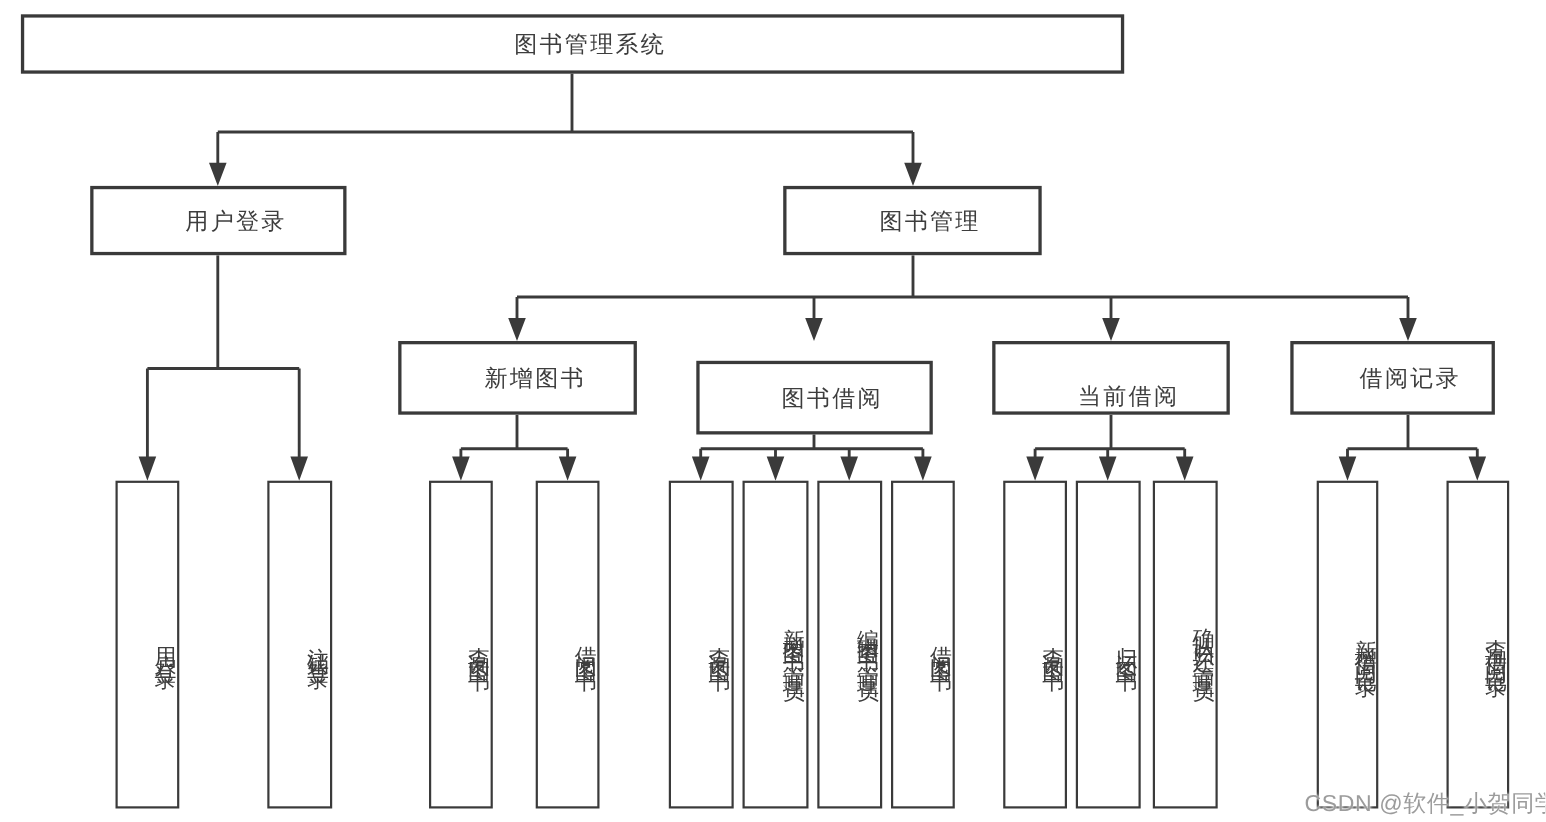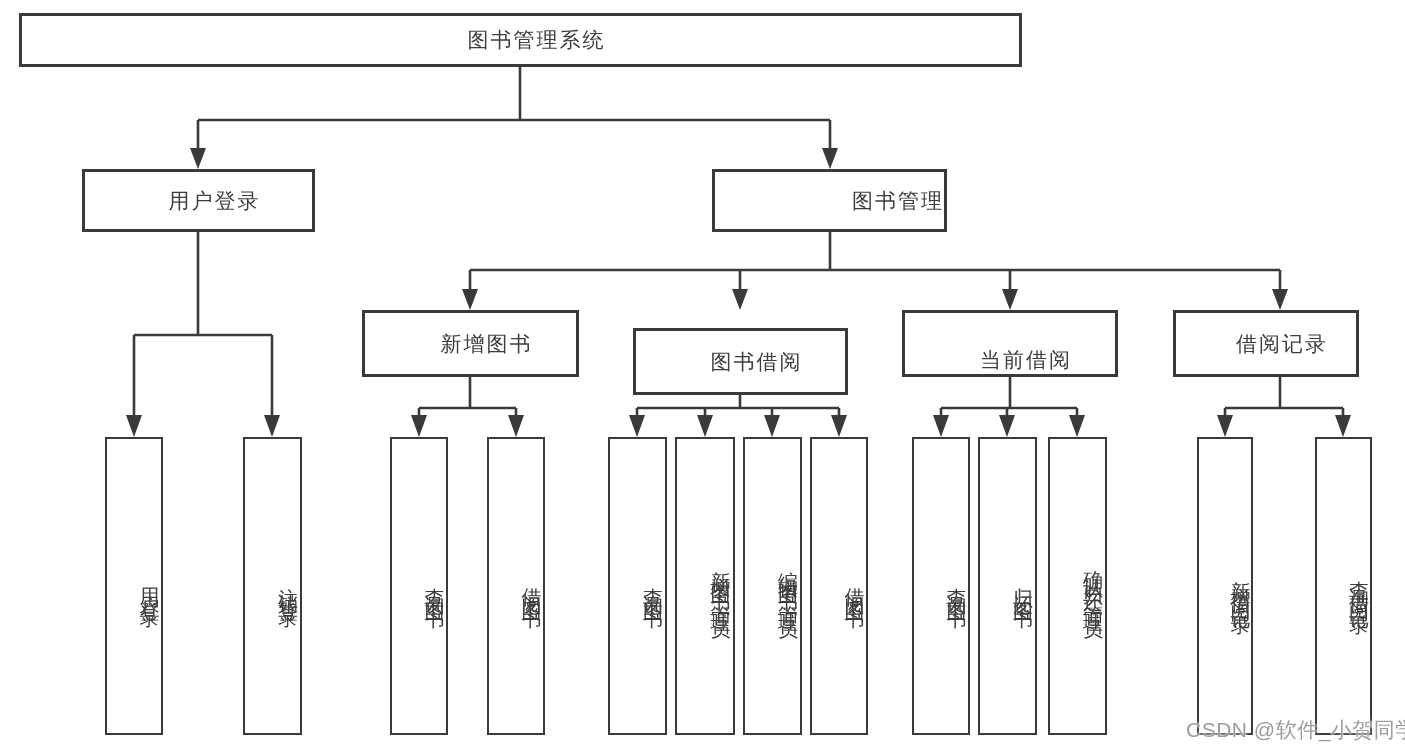--- a/index.html
+++ b/index.html
@@ -130,21 +130,21 @@
       M1335 415 L1351 415 L1343 437 Z"></path>
   </svg>
 
   <div class="node h" style="left:19px; top:13px; width:1003px; height:54px;">
     <span>图书管理系统</span>
   </div>
 
   <div class="node h" style="left:82px; top:169px; width:233px; height:63px;">
     <span>用户登录</span>
   </div>
-  <div class="node h" style="left:712px; top:169px; width:235px; height:63px;justify-content:flex-end;">
+  <div class="node h" style="left:712px; top:169px; width:235px; height:63px;">
     <span>图书管理</span>
   </div>
 
   <div class="node h" style="left:362px; top:310px; width:217px; height:67px;">
     <span>新增图书</span>
   </div>
   <div class="node h" style="left:633px; top:310px; width:215px; height:67px;margin-top:18px;">
     <span>图书借阅</span>
   </div>
   <div class="node h" style="left:902px; top:310px; width:216px; height:67px;align-items:flex-end;">

